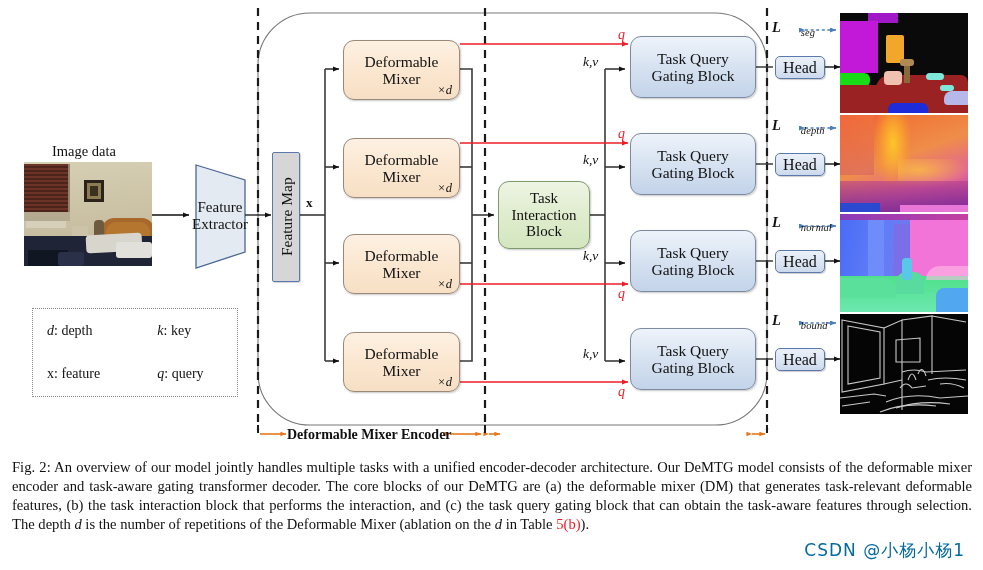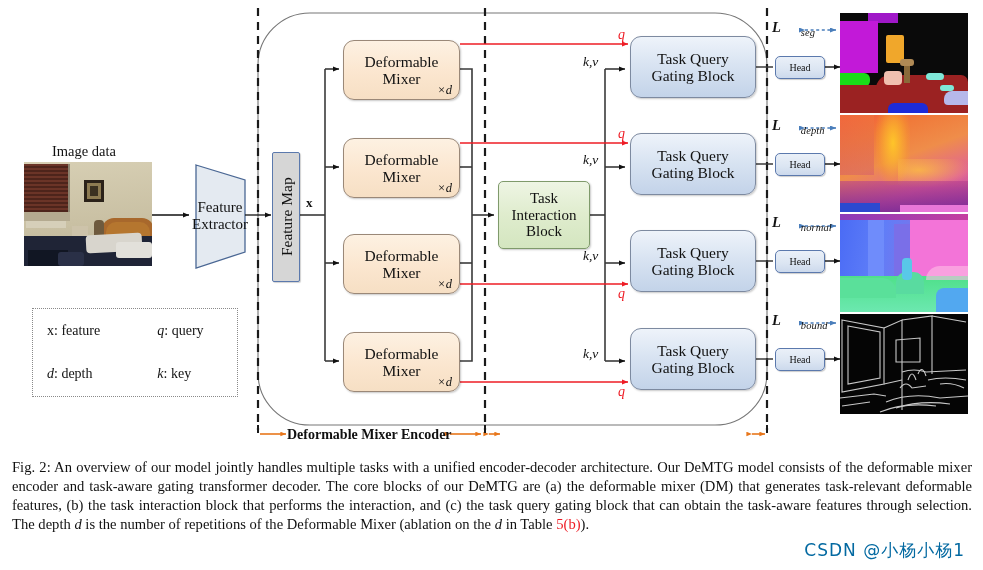--- a/index.html
+++ b/index.html
@@ -25,30 +25,30 @@
     box-shadow:1px 1px 2px rgba(0,0,0,.22);
     font-size:15.5px;
   }
   .tqg-box{
     border:1px solid #7d8aa0;border-radius:11px;
     background:linear-gradient(180deg,#eef3fa 0%,#d9e4f2 45%,#c3d3e9 100%);
     box-shadow:1px 1px 2px rgba(0,0,0,.22);
     font-size:15.5px;
   }
   .tib-box{
-    border:1px solid #7f9a6b;border-radius:5px;
+    border:1px solid #7f9a6b;border-radius:11px;
     background:linear-gradient(180deg,#eef5e4 0%,#dfeccd 50%,#d4e6c0 100%);
     box-shadow:1px 1px 2px rgba(0,0,0,.22);
     font-size:15px;
   }
   .head-box{
     border:1px solid #5b79ad;border-radius:5px;
     background:linear-gradient(180deg,#eaf0f8 0%,#dbe5f2 60%,#ccd9ec 100%);
     box-shadow:1px 1px 1px rgba(0,0,0,.2);
-    font-size:10px;
+    font-size:16px;
   }
   .fmap-box{
     border:1px solid #5b79ad;border-radius:2px;
     background:#d6d6d6;
     box-shadow:1px 1px 1px rgba(0,0,0,.18);
     font-size:15.5px;
   }
   .fmap-box span{transform:rotate(-90deg);white-space:nowrap;display:block;}
 
   .xd{position:absolute;right:7px;bottom:2px;font-size:12.5px;font-style:italic;}
@@ -366,27 +366,27 @@
         <path d="M100,70 Q112,68 124,74"></path>
         <path d="M56,94 Q80,86 110,90"></path>
       </g>
     </svg>
   </div>
 
   <div id="legend">
     <table>
       <tbody>
           <tr>
+        <td><span class="sym">d</span><span>: depth</span></td>
+        <td class="c2"><span class="sym">k</span><span>: key</span></td>
+      </tr>
+      <tr>
         <td><span class="sym-up">x</span><span>: feature</span></td>
         <td class="c2"><span class="sym">q</span><span>: query</span></td>
       </tr>
-      <tr>
-        <td><span class="sym">d</span><span>: depth</span></td>
-        <td class="c2"><span class="sym">k</span><span>: key</span></td>
-      </tr>
     </tbody>
       </table>
   </div>
 
   <div class="spanlbl" style="left:287px;top:427px;">Deformable Mixer Encoder</div>
 </div>
 
 <div id="caption"><span>Fig. 2:</span><span> An overview of our model jointly handles multiple tasks with a unified encoder-decoder architecture. Our DeMTG model consists of the deformable mixer encoder and task-aware gating transformer decoder. The core blocks of our DeMTG are (a) the deformable mixer (DM) that generates task-relevant deformable features, (b) the task interaction block that performs the interaction, and (c) the task query gating block that can obtain the task-aware features through selection. The depth </span><i>d</i><span> is the number of repetitions of the Deformable Mixer (ablation on the </span><i>d</i><span> in Table </span><span class="red">5(b)</span><span>).</span></div>
 
 <div id="watermark">CSDN @小杨小杨1</div>

